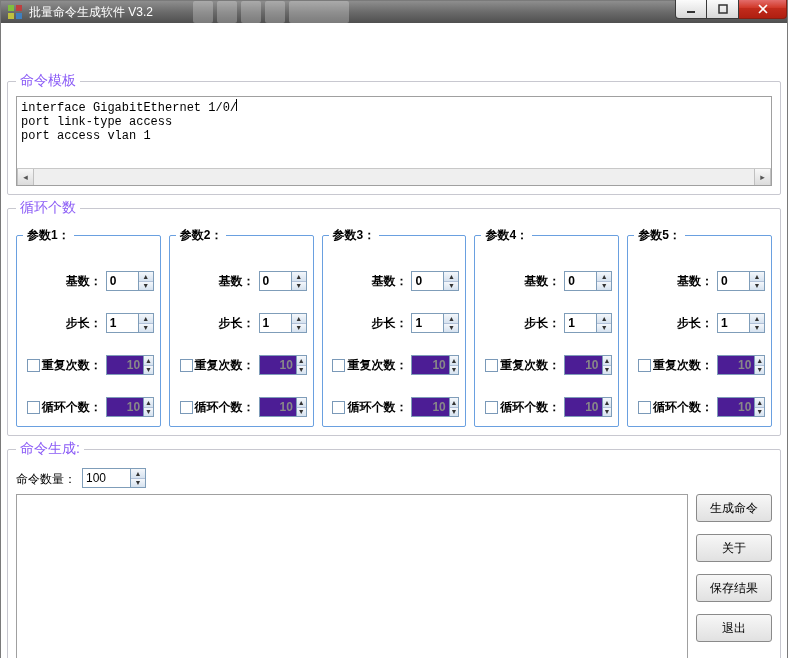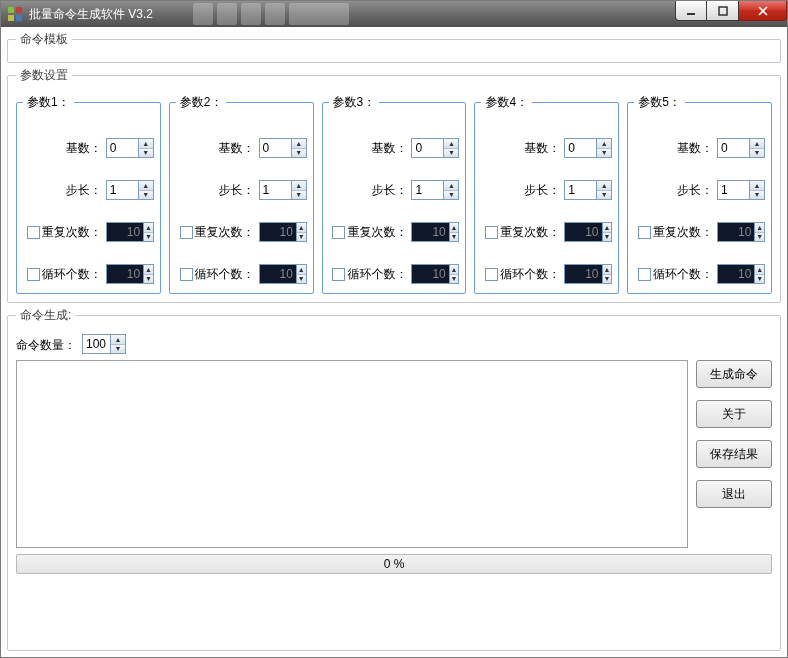--- a/index.html
+++ b/index.html
@@ -12,20 +12,21 @@
     height: 658px;
     overflow: hidden;
   }
   .window {
     width: 788px;
     height: 658px;
     background: #fff;
     border: 1px solid #7a7a7a;
     display: flex;
     flex-direction: column;
+    gap: 45px;
   }
   
   .titlebar {
     height: 26px;
     background: linear-gradient(to bottom, #8e8e8e 0%, #6b6b6b 50%, #4f4f4f 100%);
     display: flex;
     align-items: center;
     padding: 0 0 0 6px;
     color: #fff;
     position: relative;
@@ -82,22 +83,22 @@
   }
 
   fieldset.group {
     border:1px solid #c8c8d0;
     border-radius:2px;
     margin:0;
     padding:6px 8px 8px 8px;
   }
   fieldset.group > legend {
     padding:0 4px;
-    color:#404040;
-    font-size:12px;
+    color:#8b5cf6;
+    font-size:14px;
   }
 
   .hint { color:#000; margin-bottom:4px; }
 
   .template-area {
     width:100%;
     height:90px;
     border:1px solid #a0a0a0;
     padding:2px 4px;
     overflow:auto;
@@ -135,20 +136,21 @@
   }
   .template-scroll .track {
     flex:1;background:#efefef;position:relative;
   }
 
   
   .params-row {
     display:flex;
     gap:8px;
     margin-top:4px;
+    font-weight:bold;
   }
   fieldset.pgroup {
     flex:1;
     border:1px solid #6aa0e0;
     border-radius:2px;
     margin:0;
     padding:6px 6px 8px 6px;
     min-width:0;
   }
   fieldset.pgroup > legend {
@@ -182,21 +184,21 @@
   .spinner .val {
     flex:1;
     border:1px solid #7f9db9;
     border-right:none;
     padding:1px 3px;
     background:#fff;
     font-size:12px;
     line-height:16px;
   }
   .spinner.disabled .val {
-    background:#0f172a;
+    background:#4c1d95;
     color:#888;
     padding-left:20px;
   }
   .spinner .btns {
     width:16px;
     display:flex;
     flex-direction:column;
     border:1px solid #7f9db9;
   }
   .spinner .btns .sb {
@@ -207,21 +209,21 @@
   }
   .spinner .btns .sb + .sb { border-top:1px solid #b0c0d8; }
 
   
   .gen-top {
     display:flex;
     align-items:flex-end;
     gap:6px;
     margin:4px 0 6px 0;
   }
-  .gen-top .spinner { width:44px; }
+  .gen-top .spinner { width:64px; }
   .gen-body {
     display:flex;
     gap:8px;
     height:188px;
   }
   .output-area {
     flex:1;
     border:1px solid #a0a0a0;
     background:#fff;
   }
@@ -290,24 +292,34 @@
             <path d="M1 1 L9 9 M9 1 L1 9" stroke="#fff" stroke-width="1.6"></path>
           </svg>
       </div>
     </div>
   </div>
 
   <div class="client">
 
     <fieldset class="group">
       <legend>命令模板</legend>
+      <div class="template-area">
+        <div class="template-text"><span>interface GigabitEthernet 1/0/</span><span class="caret"></span>
+<span>port link-type access
+port access vlan 1</span></div>
+        <div class="template-scroll">
+          <div class="arrow">◂</div>
+          <div class="track"></div>
+          <div class="arrow">▸</div>
+        </div>
+      </div>
     </fieldset>
 
     <fieldset class="group">
-      <legend>参数设置</legend>
+      <legend>循环个数</legend>
       <div class="params-row" id="params-row">
           <fieldset class="pgroup">
             <legend>参数1：</legend>
             <div class="prow">
               <span class="lbl">基数：</span>
               <div class="spinner">
                 <div class="val">0</div>
                 <div class="btns">
                   <div class="sb">▲</div>
                   <div class="sb">▼</div>

